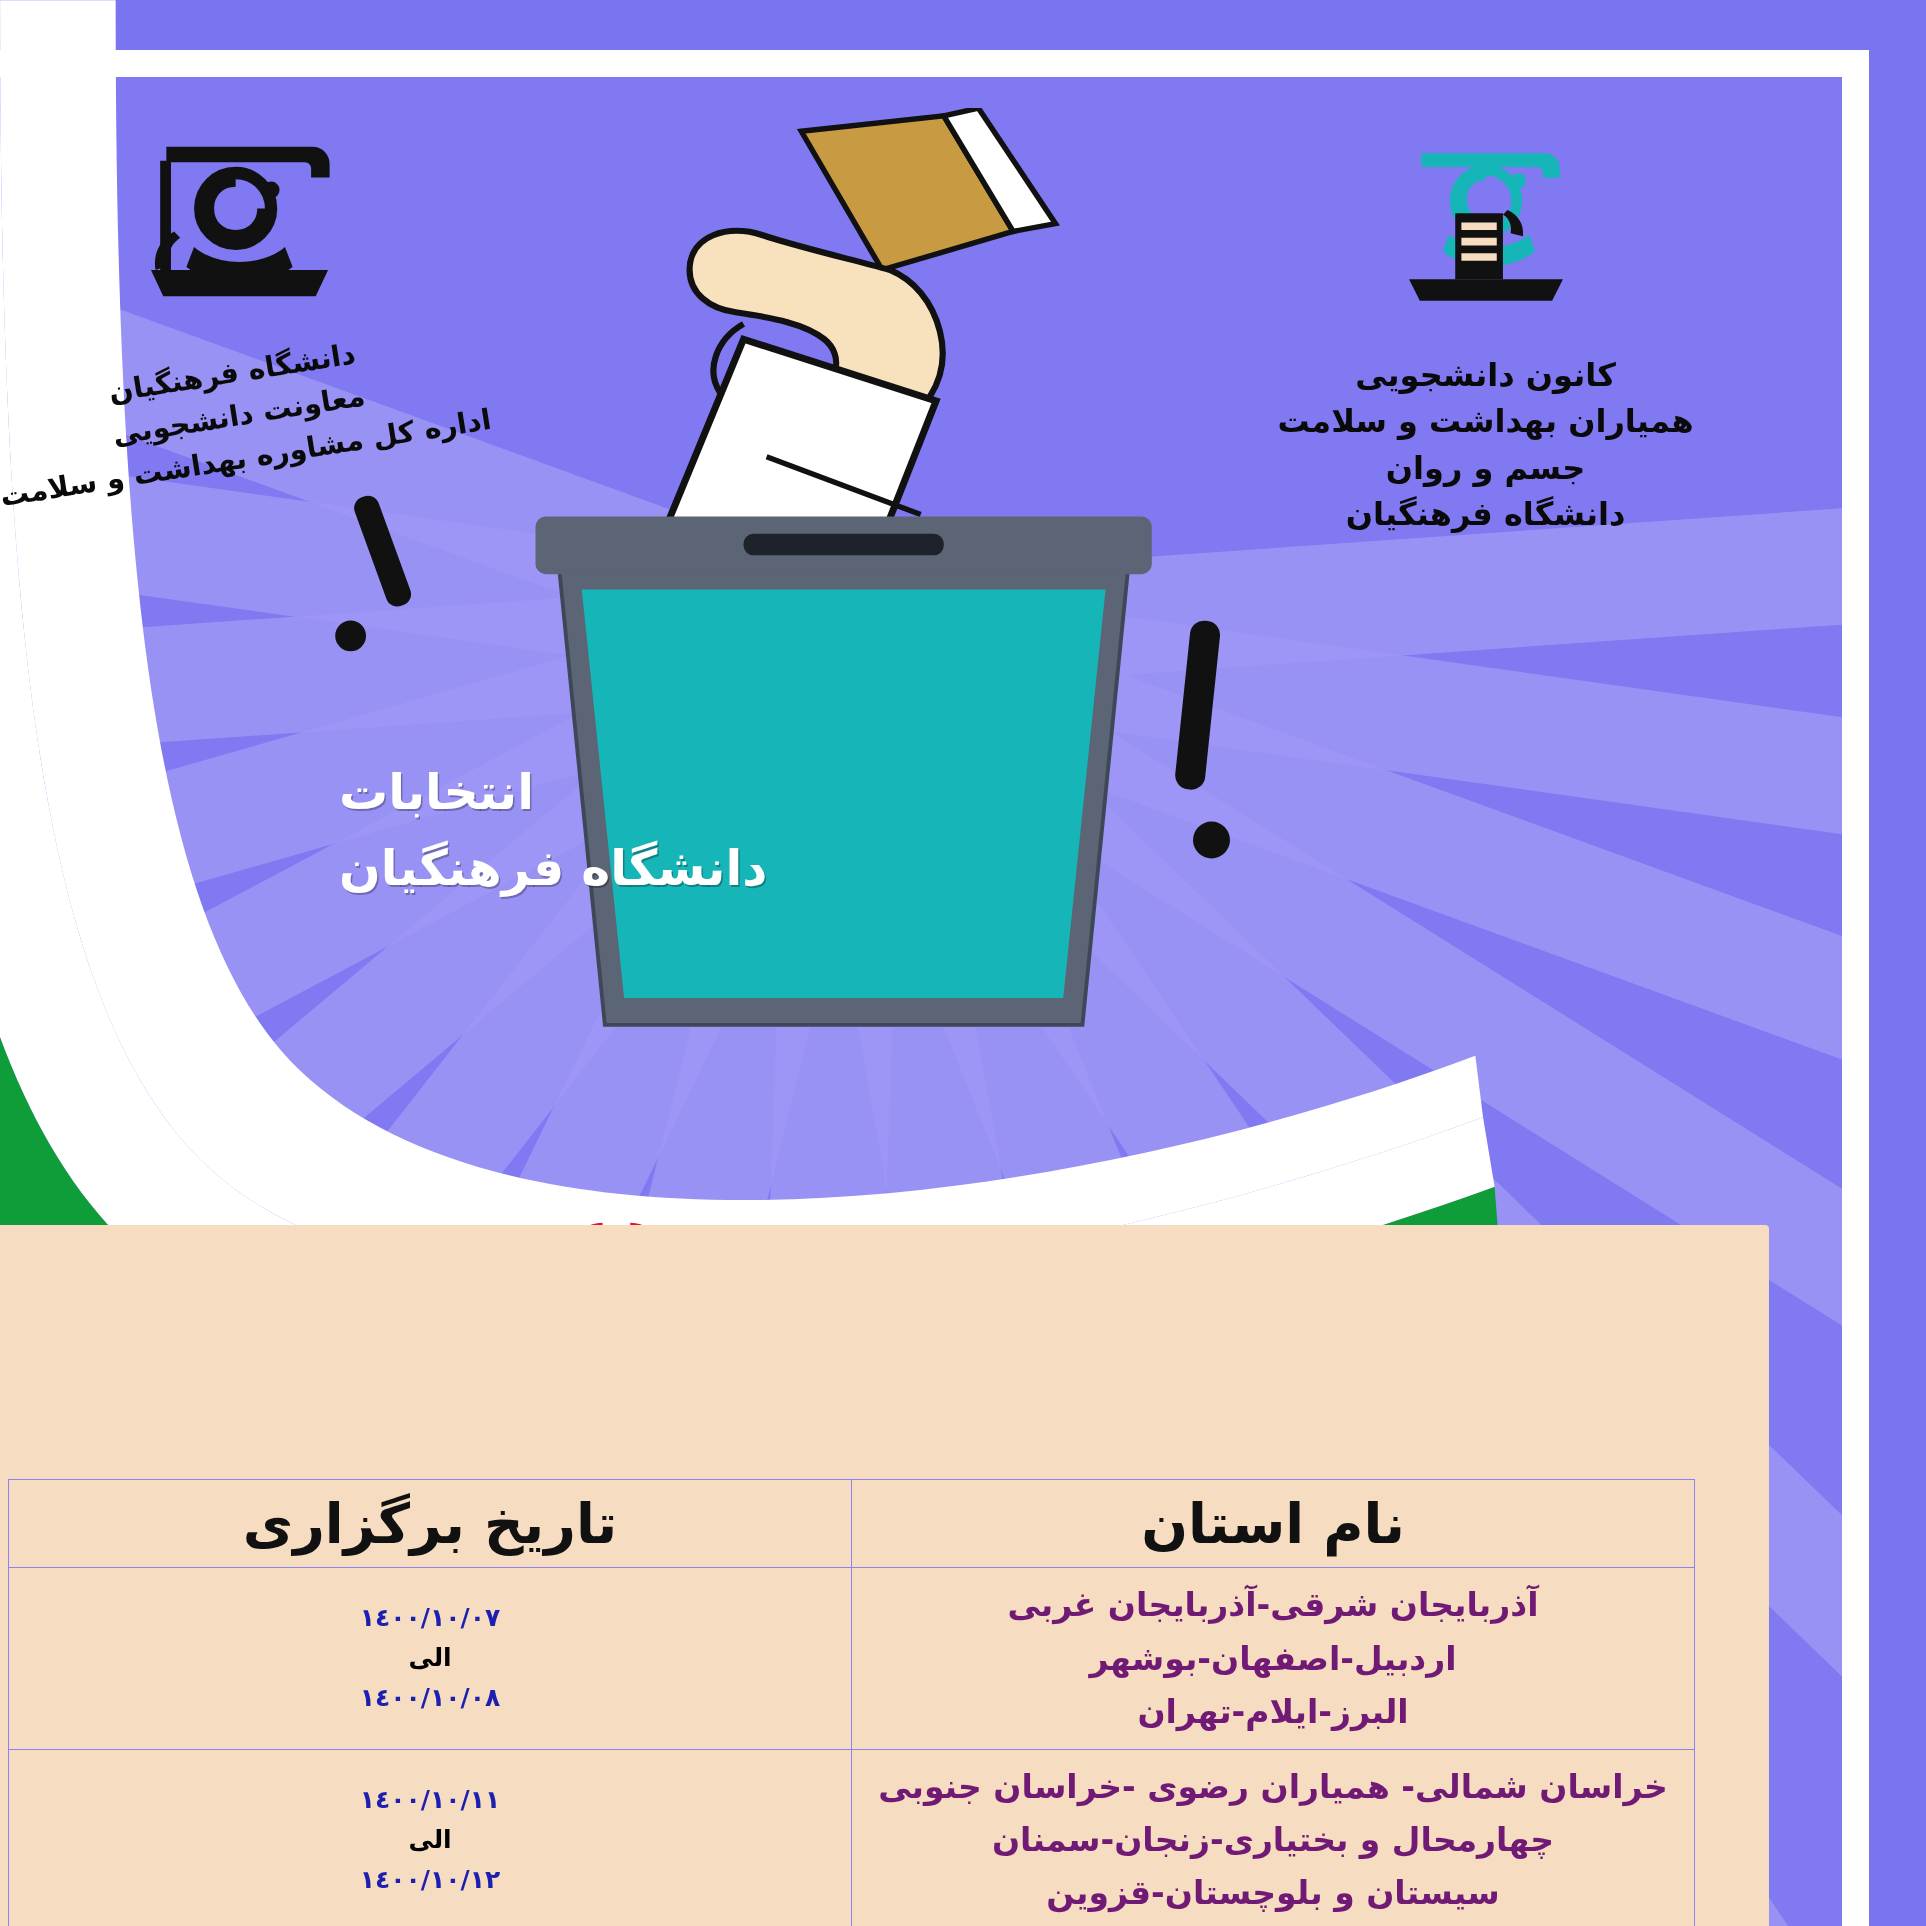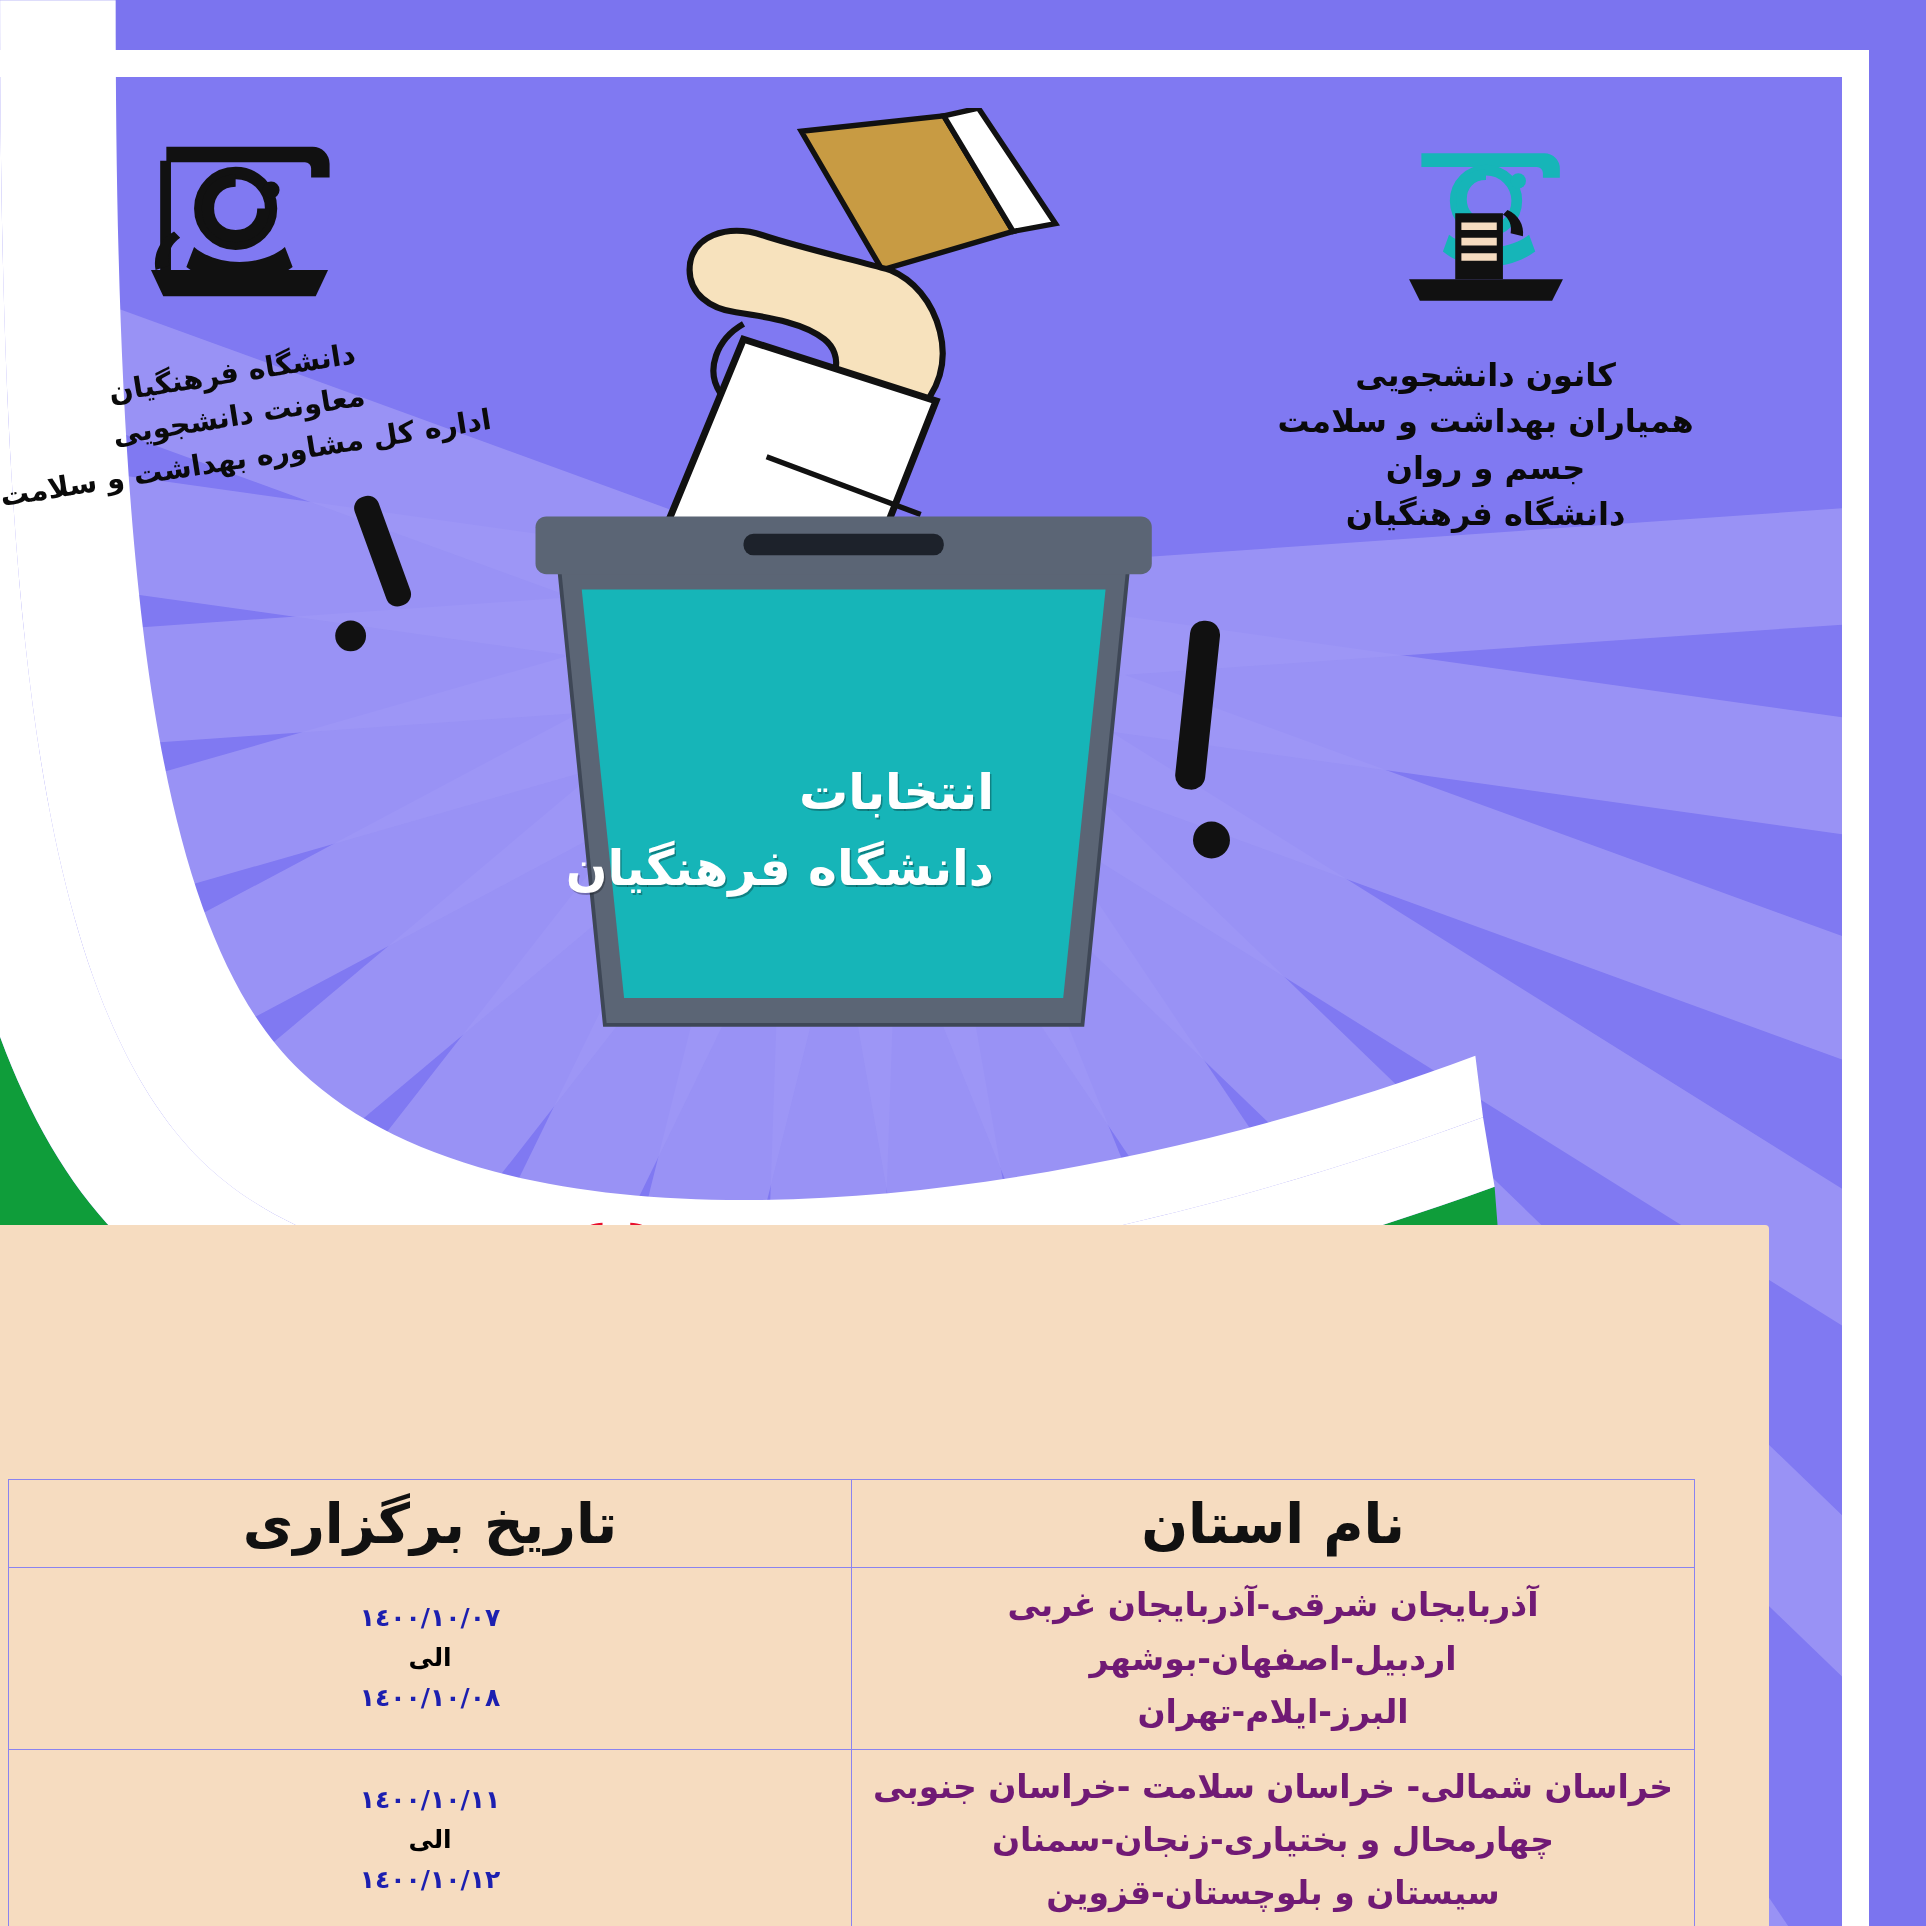--- a/index.html
+++ b/index.html
@@ -113,21 +113,21 @@
     left: 520px;
     top: 108px;
     width: 1117px;
     height: 1021px;
   }
   .box-title {
     position: absolute;
     left: 570px;
     top: 755px;
     width: 655px;
-    text-align: right;
+    text-align: left;
     color: #ffffff;
     font-weight: bold;
     font-size: 49px;
     line-height: 1.55;
     text-shadow: 1.5px 1.5px 0 rgba(0,0,0,.28);
     z-index: 6;
   }
   .box-title .ln { display: block; white-space: nowrap; }
 
   
@@ -333,21 +333,21 @@
             <div class="nowrap">البرز-ایلام-تهران</div>
           </td>
           <td class="date">
             <span class="ln">١٤٠٠/١٠/٠٧</span>
             <span class="ln mid">الی</span>
             <span class="ln">١٤٠٠/١٠/٠٨</span>
           </td>
         </tr>
         <tr>
           <td class="prov">
-            <div class="nowrap">خراسان شمالی- خراسان سلامت -خراسان جنوبی</div>
+            <div class="nowrap">خراسان شمالی- همیاران رضوی -خراسان جنوبی</div>
             <div class="nowrap">چهارمحال و بختیاری-زنجان-سمنان</div>
             <div class="nowrap">سیستان و بلوچستان-قزوین</div>
           </td>
           <td class="date">
             <span class="ln">١٤٠٠/١٠/١١</span>
             <span class="ln mid">الی</span>
             <span class="ln">١٤٠٠/١٠/١٢</span>
           </td>
         </tr>
 

